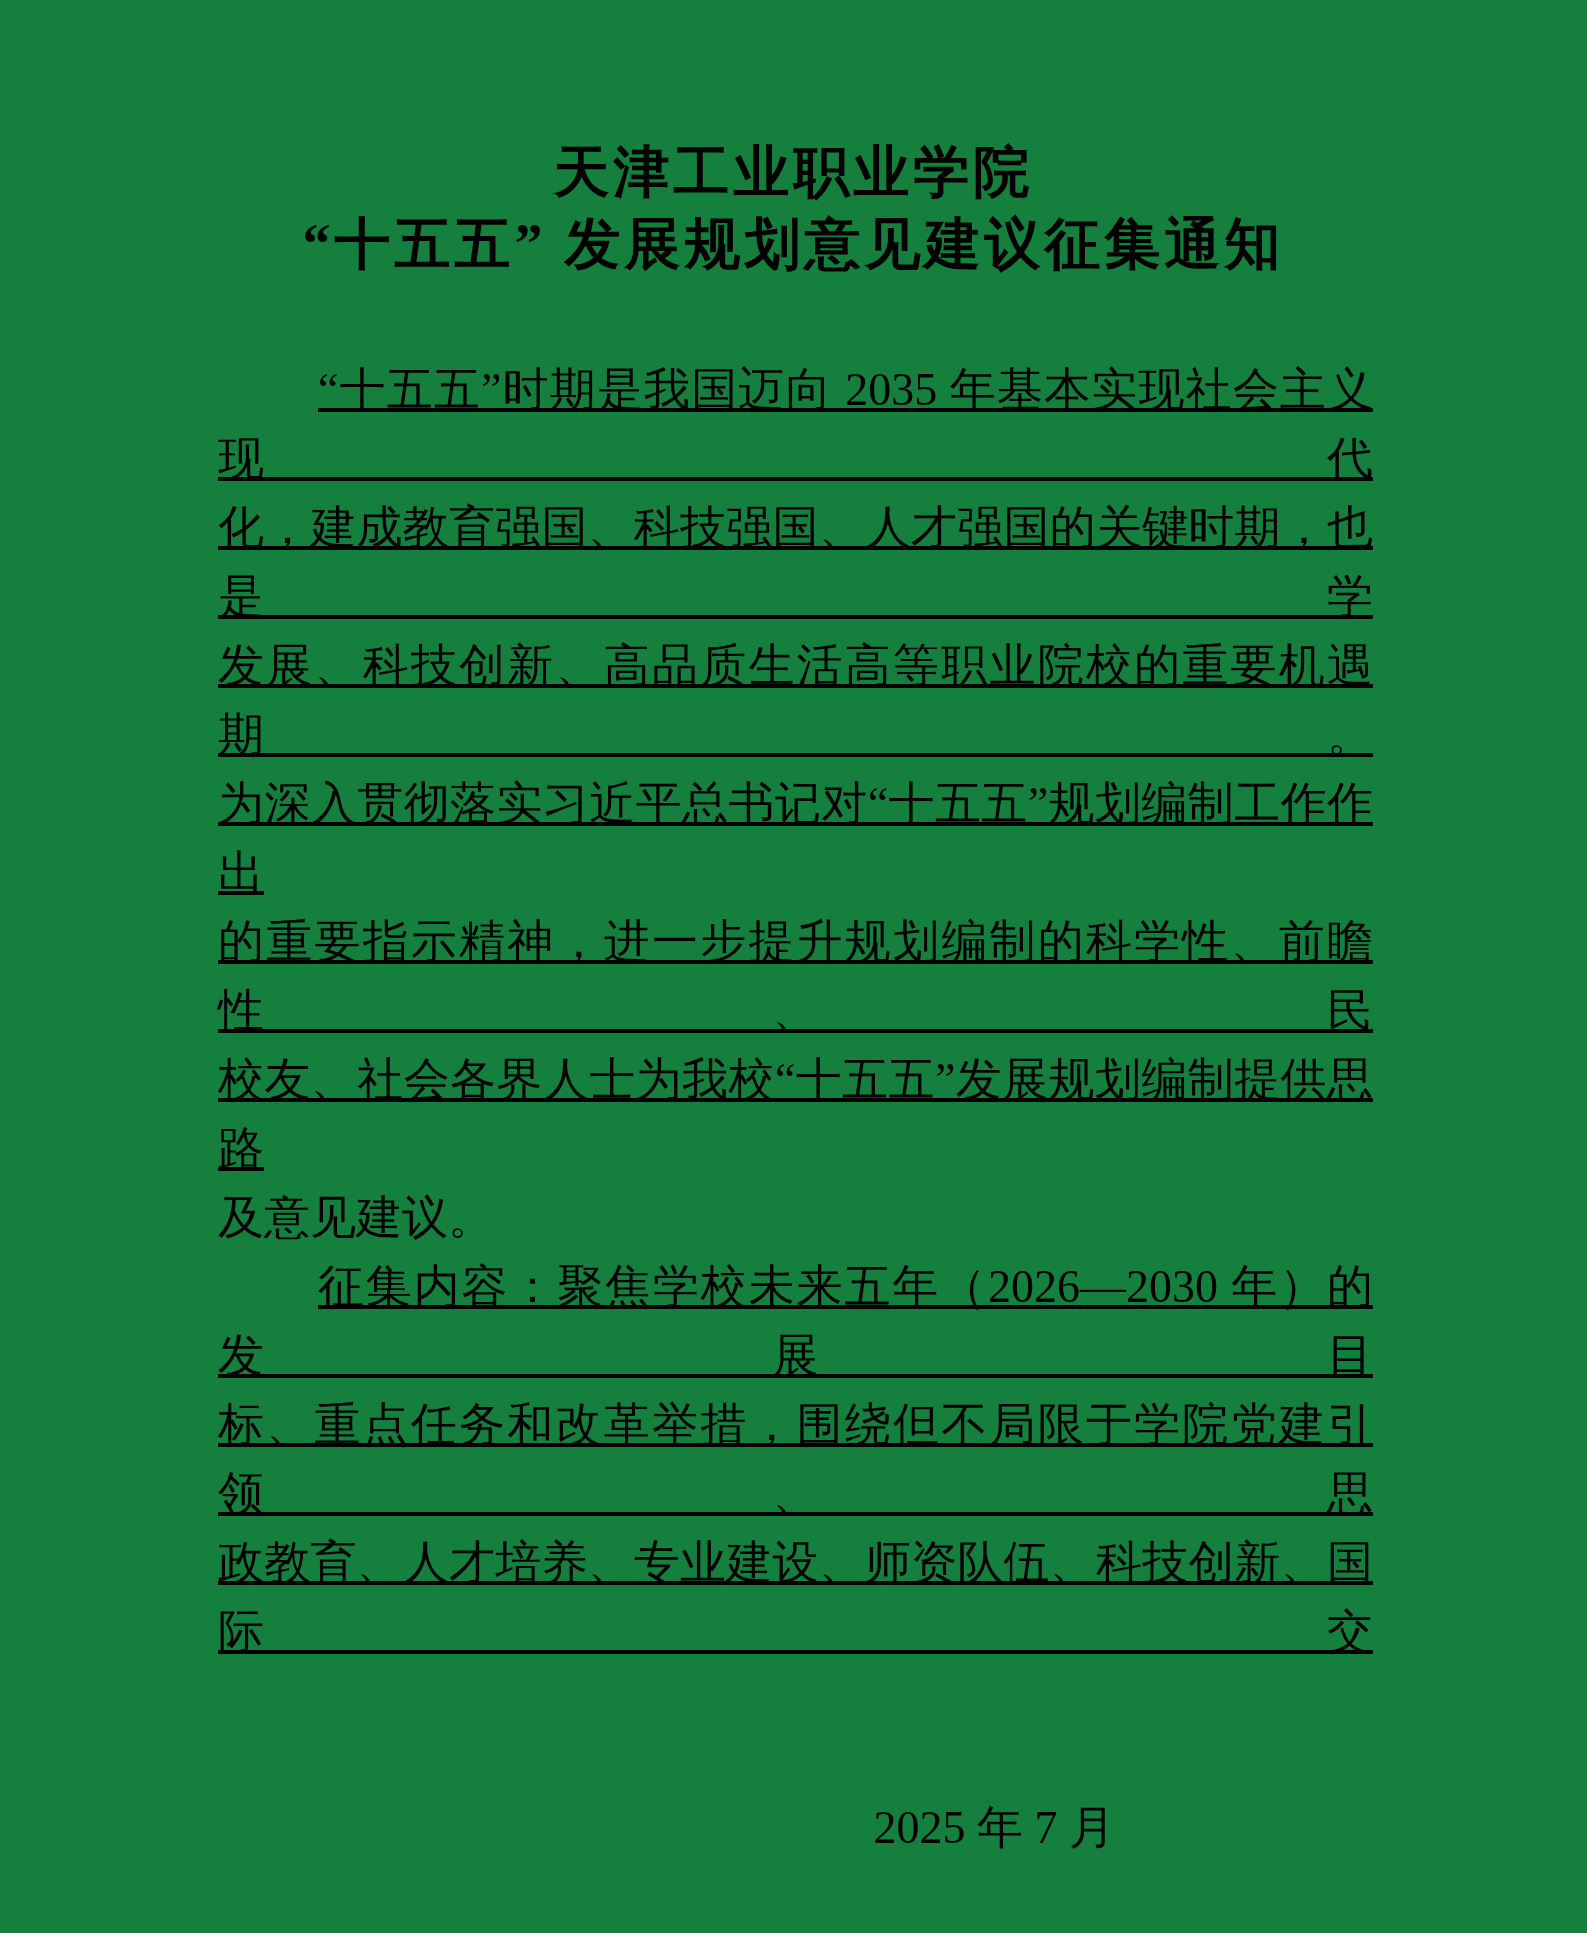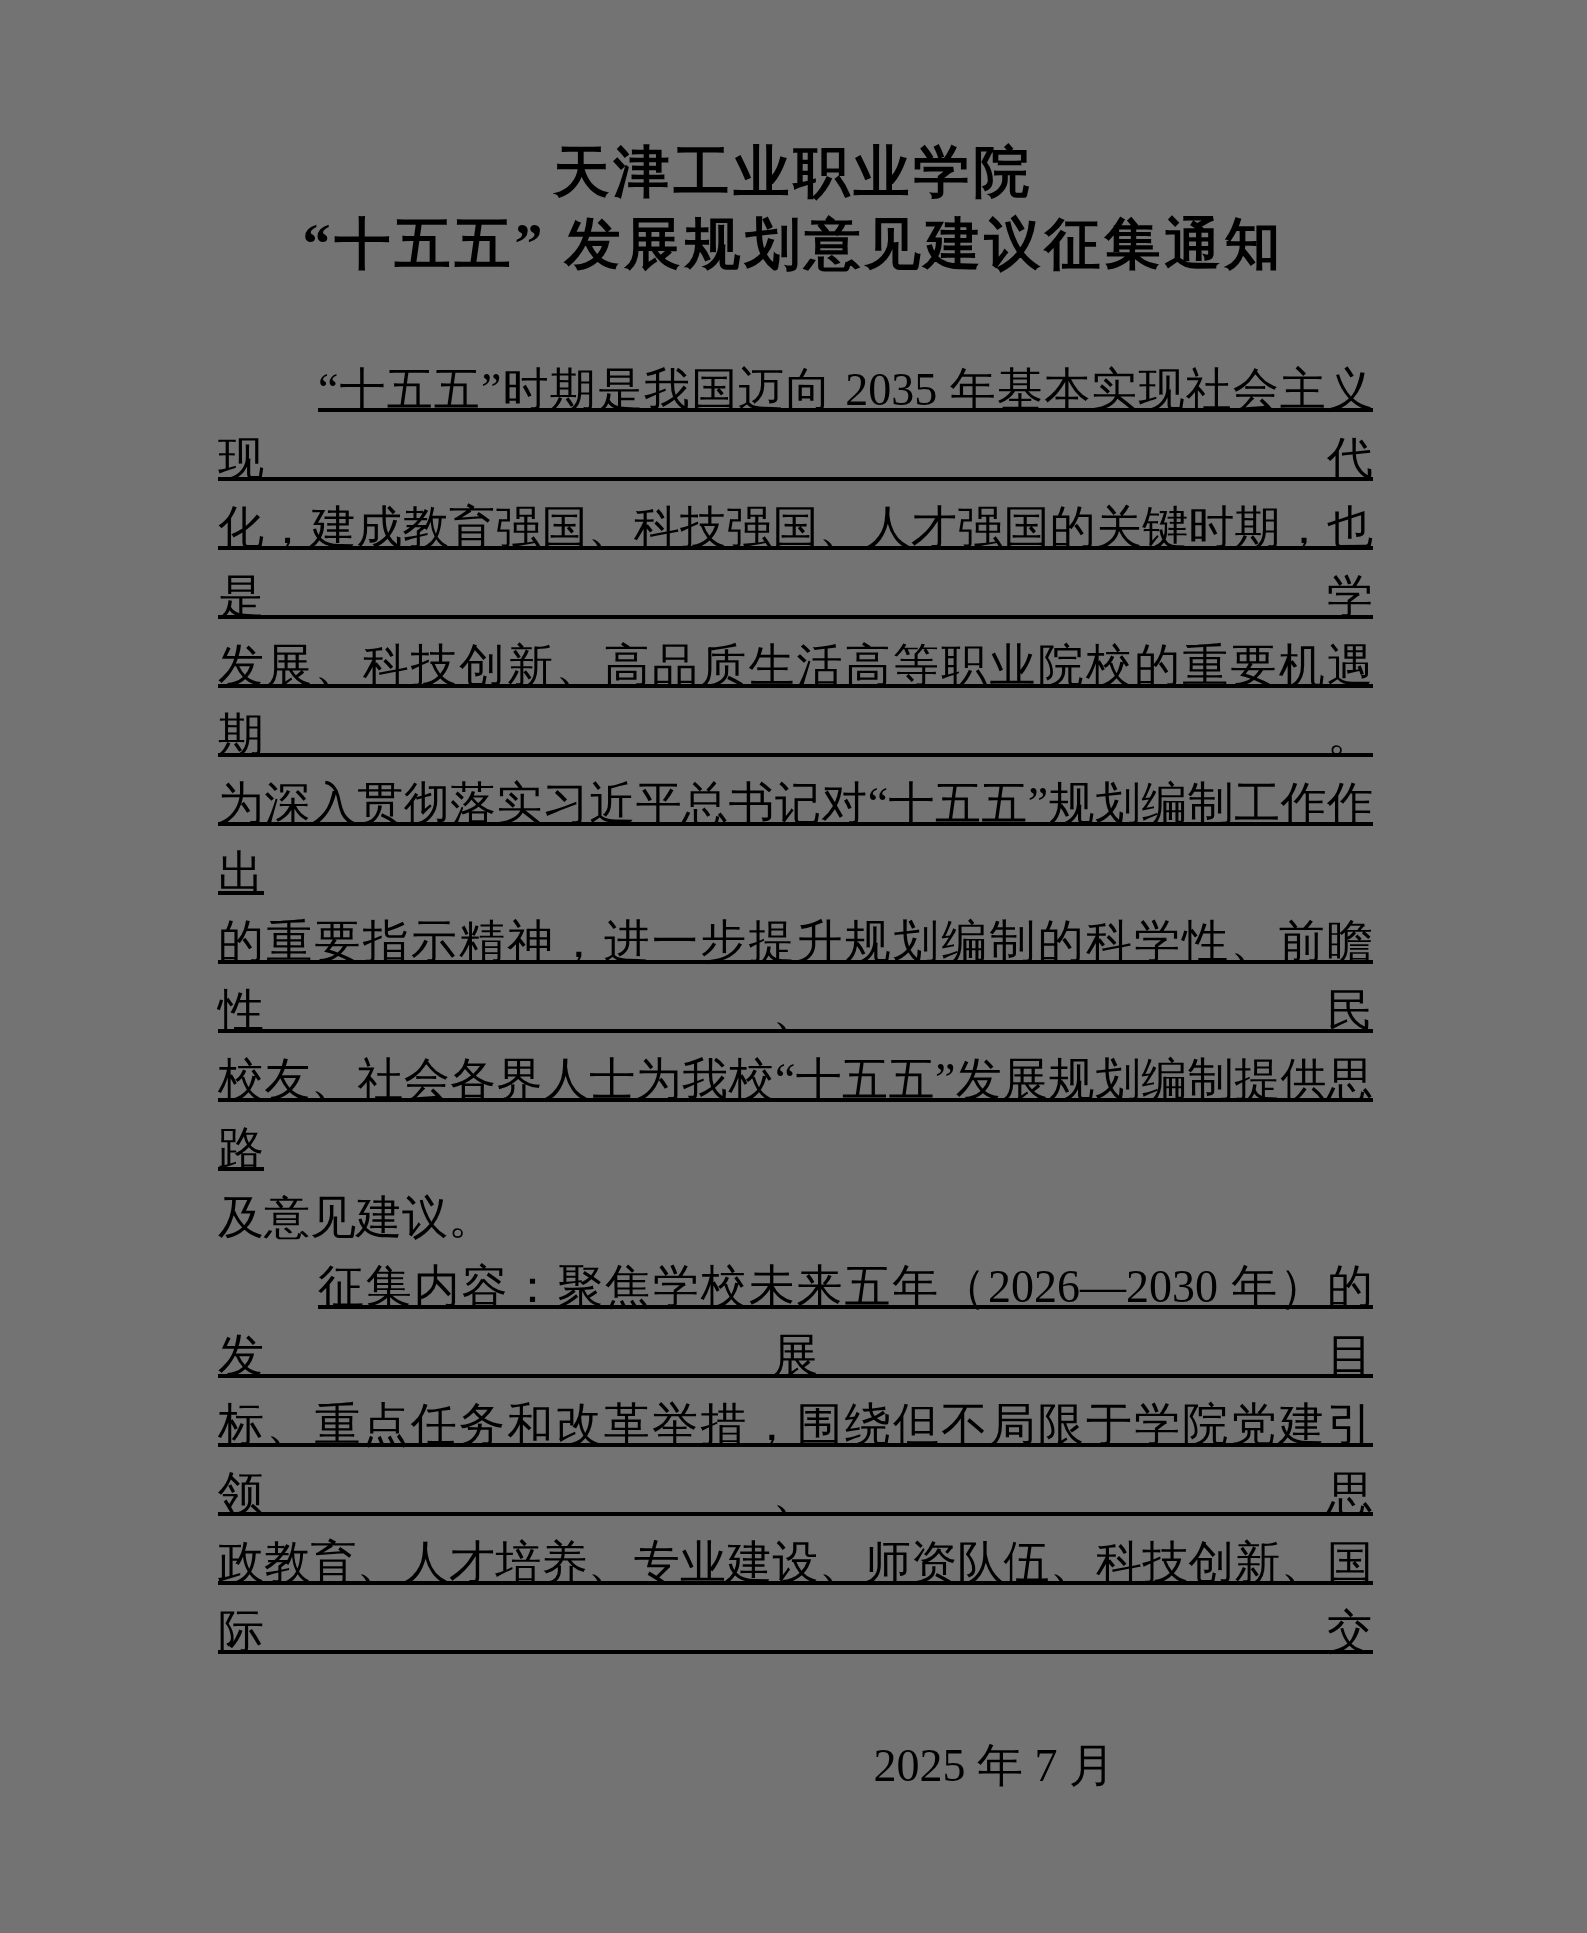--- a/index.html
+++ b/index.html
@@ -1,20 +1,20 @@
 <!DOCTYPE html>
 <html><head>
 <meta charset="utf-8">
 <style>
   html, body { margin: 0; padding: 0; }
   .page {
     position: relative;
     width: 1587px;
     height: 1933px;
-    background: #737373;
+    background: #15803d;
     color: #000000;
     font-family: "Liberation Serif", "DejaVu Serif", serif;
     overflow: hidden;
   }
   .title-block {
     position: absolute;
     top: 136px;
     left: 0;
     width: 100%;
     text-align: center;
@@ -35,21 +35,21 @@
   .para { margin: 0; }
   .line {
     text-align: justify;
     text-align-last: left;
     min-height: 69px;
   }
   .line.fill { text-align-last: justify; text-decoration: underline; }
   .line.indent { text-indent: 100px; }
   .date-line {
     position: absolute;
-    top: 1731px;
+    top: 1793px;
     left: 218px;
     width: 1155px;
     box-sizing: border-box;
     padding-right: 258px;
     text-align: right;
     font-size: 46px;
     line-height: 69px;
     white-space: nowrap;
   }
 </style>

